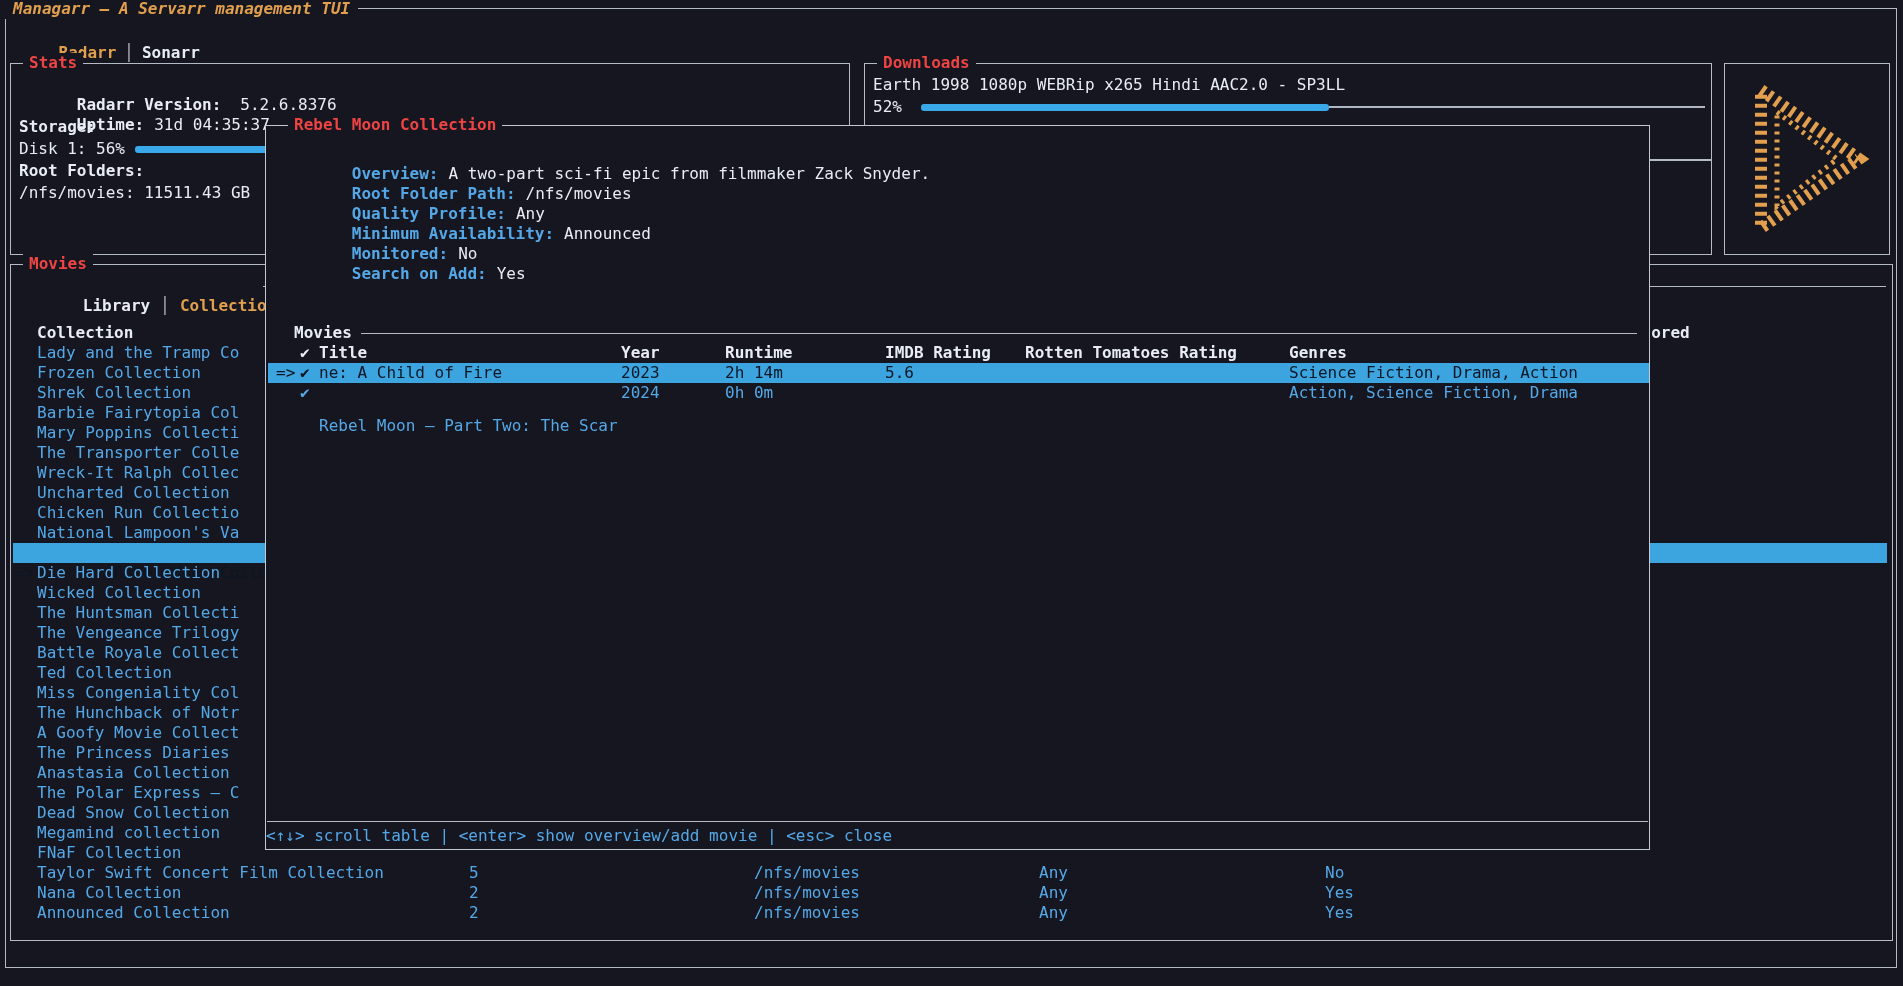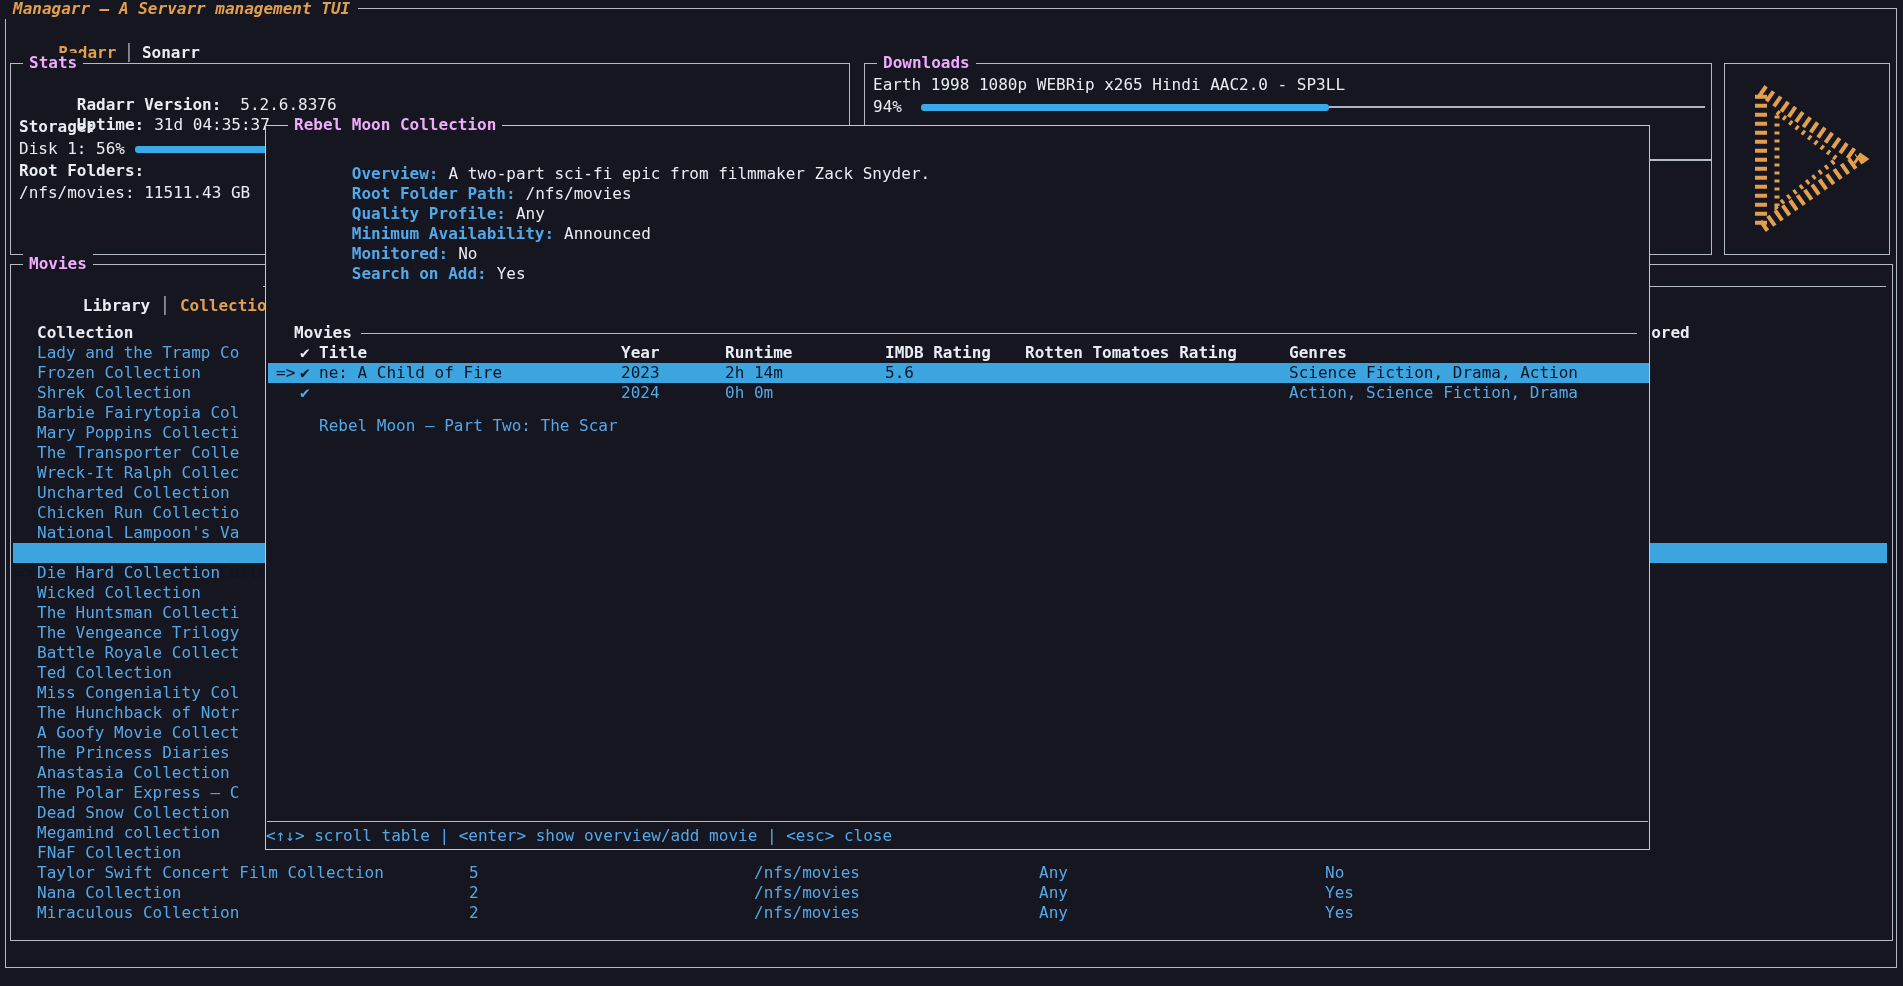--- a/index.html
+++ b/index.html
@@ -2,21 +2,21 @@
 <html><head>
 <meta charset="utf-8">
 <style>
   * { margin:0; padding:0; box-sizing:border-box; }
   html,body { width:1903px; height:986px; background:#10111a; overflow:hidden; }
   body { font-family:"DejaVu Sans Mono", monospace; font-size:16px; color:#dde3ea; }
   .screen { position:absolute; left:0; top:0; width:1903px; height:986px; background:#15161f; }
   .abs { position:absolute; }
   .row { height:20px; line-height:20px; white-space:pre; }
   .panel { position:absolute; border:1px solid #b4bac6; background:transparent; }
-  .ptitle { position:absolute; top:-11px; left:12px; background:#15161f; padding:0 6px; font-weight:bold; color:#f0abfc; height:20px; line-height:20px; white-space:pre; }
+  .ptitle { position:absolute; top:-11px; left:12px; background:#15161f; padding:0 6px; font-weight:bold; color:#ef4444; height:20px; line-height:20px; white-space:pre; }
   .bold { font-weight:bold; }
   .white { color:#e8edf3; }
   .blue { color:#55a8e8; }
   .orange { color:#e2a04e; }
   .italic { font-style:italic; }
   .sel { background:#3ca5e0; color:#0c1624; }
   .sel * { color:#0c1624; }
   .gfill { position:absolute; height:7px; background:#39a9e9; border-radius:3px; }
   .grest { position:absolute; height:2px; background:#aeb6c4; }
   .hline { position:absolute; height:1px; background:#b4bac6; }
@@ -49,21 +49,21 @@
     <div class="abs row white" style="left:8px; top:75px;">Disk 1: 56%</div>
     <div class="gfill" style="left:124px; top:82px; width:396px;"></div>
     <div class="grest" style="left:520px; top:84px; width:312px;"></div>
     <div class="abs row white bold" style="left:8px; top:97px;">Root Folders:</div>
     <div class="abs row white" style="left:8px; top:119px;">/nfs/movies: 11511.43 GB</div>
   </div>
 
   <div class="panel" style="left:864px; top:63px; width:848px; height:97px;">
     <div class="ptitle">Downloads</div>
     <div class="abs row white" style="left:8px; top:11px;">Earth 1998 1080p WEBRip x265 Hindi AAC2.0 - SP3LL</div>
-    <div class="abs row white" style="left:8px; top:33px;">94%</div>
+    <div class="abs row white" style="left:8px; top:33px;">52%</div>
     <div class="gfill" style="left:56px; top:40px; width:408px;"></div>
     <div class="grest" style="left:464px; top:42px; width:376px;"></div>
   </div>
 
   <div class="panel" style="left:864px; top:160px; width:848px; height:95px;"></div>
 
   <div class="panel" style="left:1724px; top:63px; width:166px; height:192px;">
     <svg width="164" height="190" viewBox="0 0 164 190" style="position:absolute; left:0; top:0;">
       <polygon points="36,26 134,95 36,164" fill="none" stroke="#e2a04e" stroke-width="12" stroke-dasharray="4 5"></polygon>
       <polygon points="52,48 112,95 52,142" fill="none" stroke="#e2a04e" stroke-width="5" stroke-dasharray="3 5"></polygon>
@@ -120,21 +120,21 @@
       <span class="cell" style="left:1314px;">No</span>
     </div>
     <div class="abs blue" style="left:0; top:618px; width:1876px; height:20px;">
       <span class="cell" style="left:26px;">Nana Collection</span>
       <span class="cell" style="left:458px;">2</span>
       <span class="cell" style="left:743px;">/nfs/movies</span>
       <span class="cell" style="left:1028px;">Any</span>
       <span class="cell" style="left:1314px;">Yes</span>
     </div>
     <div class="abs blue" style="left:0; top:638px; width:1876px; height:20px;">
-      <span class="cell" style="left:26px;">Miraculous Collection</span>
+      <span class="cell" style="left:26px;">Announced Collection</span>
       <span class="cell" style="left:458px;">2</span>
       <span class="cell" style="left:743px;">/nfs/movies</span>
       <span class="cell" style="left:1028px;">Any</span>
       <span class="cell" style="left:1314px;">Yes</span>
     </div>
   </div>
 
 
   <div class="modal" style="left:265px; top:125px; width:1385px; height:725px;">
     <div class="ptitle" style="left:22px;">Rebel Moon Collection</div>

